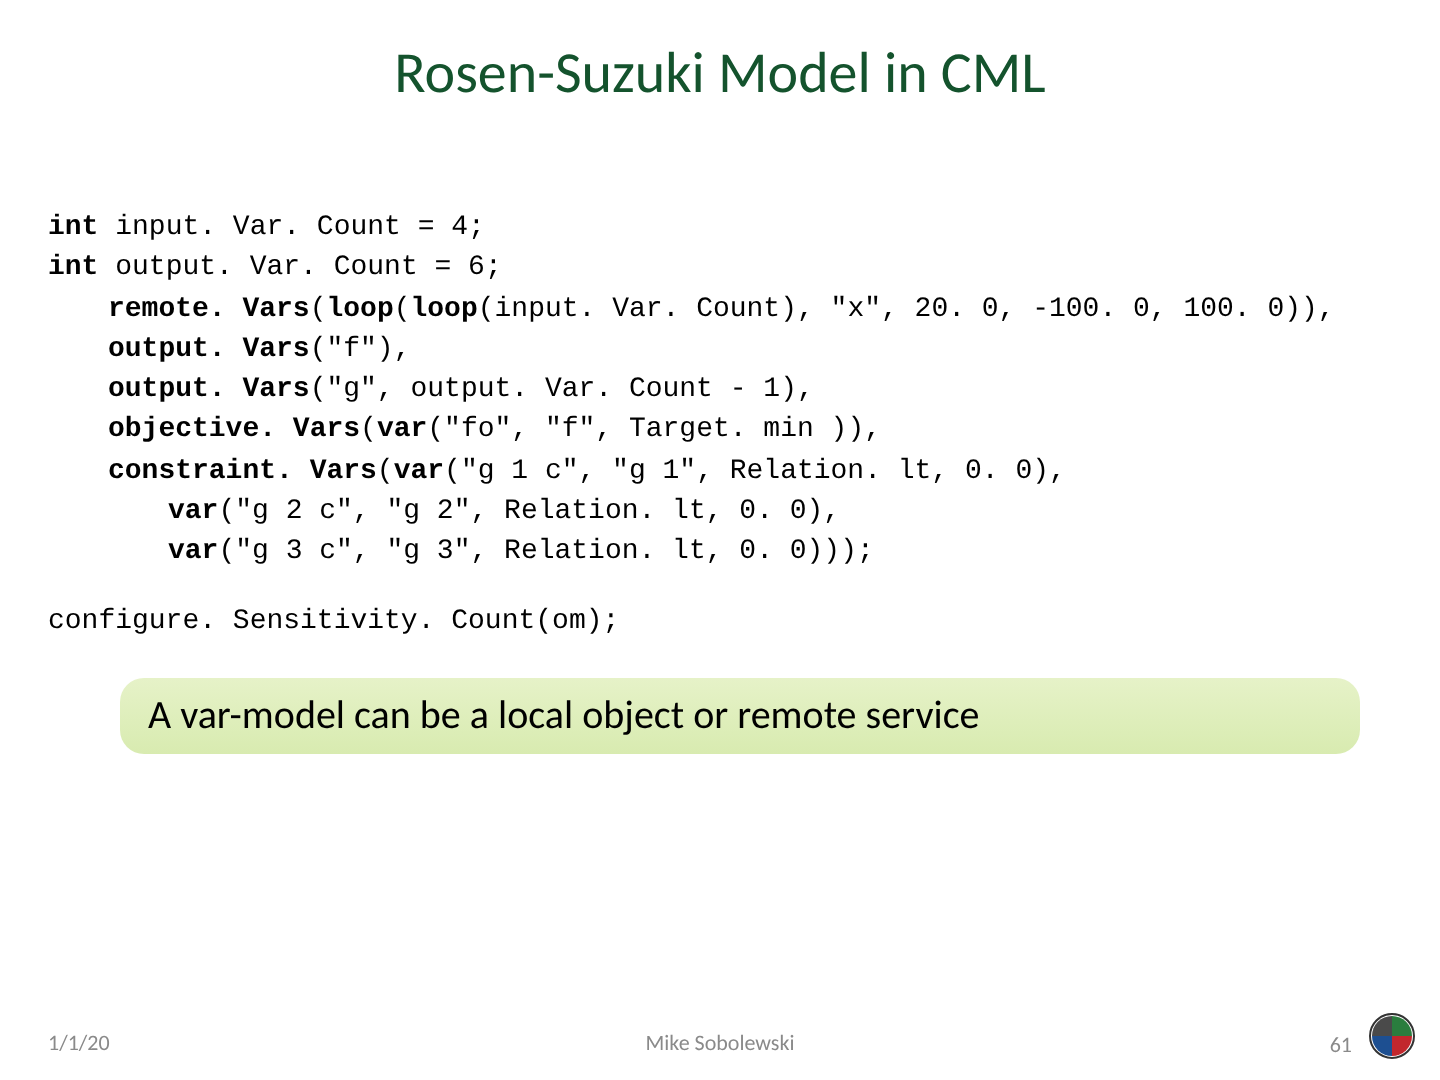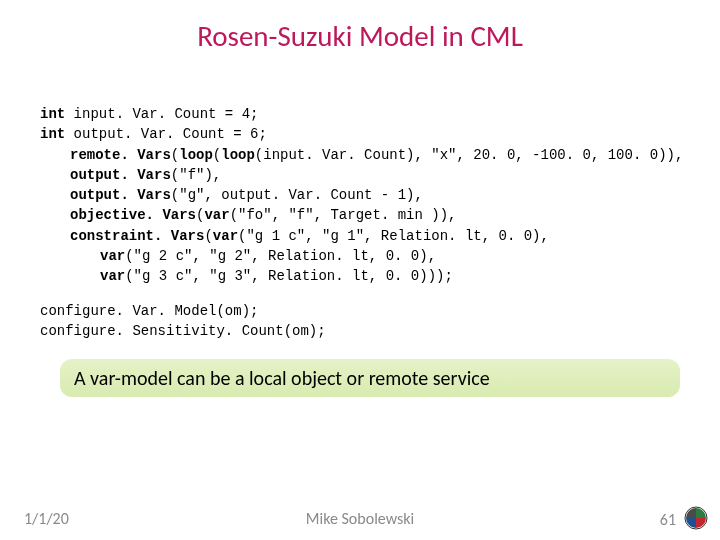--- a/index.html
+++ b/index.html
@@ -1,25 +1,25 @@
 <!DOCTYPE html>
 <html><head>
 <meta charset="utf-8">
 <style>
   * { margin: 0; padding: 0; box-sizing: border-box; }
   body { width: 720px; height: 540px; background: #fff; font-family: Calibri, Arial, sans-serif; position: relative; }
-  .title { text-align: center; font-size: 29px; color: #be185d; margin-top: 18px; margin-bottom: 50px; font-weight: 400; }
-  .code-block { font-family: "Courier New", Courier, monospace; font-size: 14px; line-height: 1.45; margin-left: 40px; margin-right: 30px; color: #000; }
+  .title { text-align: center; font-size: 29px; color: #14532d; margin-top: 18px; margin-bottom: 50px; font-weight: 400; }
+  .code-block { font-family: "Courier New", Courier, monospace; font-size: 14px; line-height: 1.45; margin-left: 24px; margin-right: 30px; color: #000; }
   .code-line { white-space: pre; }
   .bold { font-weight: bold; }
   .indent1 { padding-left: 30px; }
   .indent2 { padding-left: 60px; }
   .highlight-bar { margin: 18px 40px 0 60px; background: linear-gradient(to bottom, #e6f2c8, #d8ebb0); padding: 7px 14px; border-radius: 12px; }
   .highlight-text { font-size: 20px; color: #000; font-family: Calibri, Arial, sans-serif; }
-  .footer { position: absolute; bottom: 10px; left: 0; right: 0; height: 22px; font-size: 16px; color: #8a8a8a; font-family: Calibri, Arial, sans-serif; }
+  .footer { position: absolute; bottom: 10px; left: 0; right: 0; height: 22px; font-size: 11px; color: #8a8a8a; font-family: Calibri, Arial, sans-serif; }
   .footer-date { position: absolute; left: 24px; bottom: 2px; }
   .footer-author { position: absolute; left: 50%; transform: translateX(-50%); bottom: 2px; }
   .footer-pagenum { position: absolute; right: 44px; bottom: 1px; }
   .footer-logo { position: absolute; right: 12px; bottom: 0; width: 24px; height: 24px; }
 </style>
 </head>
 <body>
 
 <div class="title">Rosen-Suzuki Model in CML</div>
 
@@ -27,21 +27,20 @@
   <div class="code-line"><span class="bold">int</span><span> input. Var. Count = 4;</span></div>
   <div class="code-line"><span class="bold">int</span><span> output. Var. Count = 6;</span></div>
   <div class="code-line indent1"><span class="bold">remote. Vars</span><span>(</span><span class="bold">loop</span><span>(</span><span class="bold">loop</span><span>(input. Var. Count), "x", 20. 0, -100. 0, 100. 0)),</span></div>
   <div class="code-line indent1"><span class="bold">output. Vars</span><span>("f"),</span></div>
   <div class="code-line indent1"><span class="bold">output. Vars</span><span>("g", output. Var. Count - 1),</span></div>
   <div class="code-line indent1"><span class="bold">objective. Vars</span><span>(</span><span class="bold">var</span><span>("fo", "f", Target. min )),</span></div>
   <div class="code-line indent1"><span class="bold">constraint. Vars</span><span>(</span><span class="bold">var</span><span>("g 1 c", "g 1", Relation. lt, 0. 0),</span></div>
   <div class="code-line indent2"><span class="bold">var</span><span>("g 2 c", "g 2", Relation. lt, 0. 0),</span></div>
   <div class="code-line indent2"><span class="bold">var</span><span>("g 3 c", "g 3", Relation. lt, 0. 0)));</span></div>
   <div class="code-line" style="height:14px;"></div>
-  <div class="code-line">configure. Var. Model(om);</div>
   <div class="code-line">configure. Sensitivity. Count(om);</div>
 </div>
 
 <div class="highlight-bar">
   <span class="highlight-text">A var-model can be a local object or remote service</span>
 </div>
 
 <div class="footer">
   <span class="footer-date">1/1/20</span>
   <span class="footer-author">Mike Sobolewski</span>

